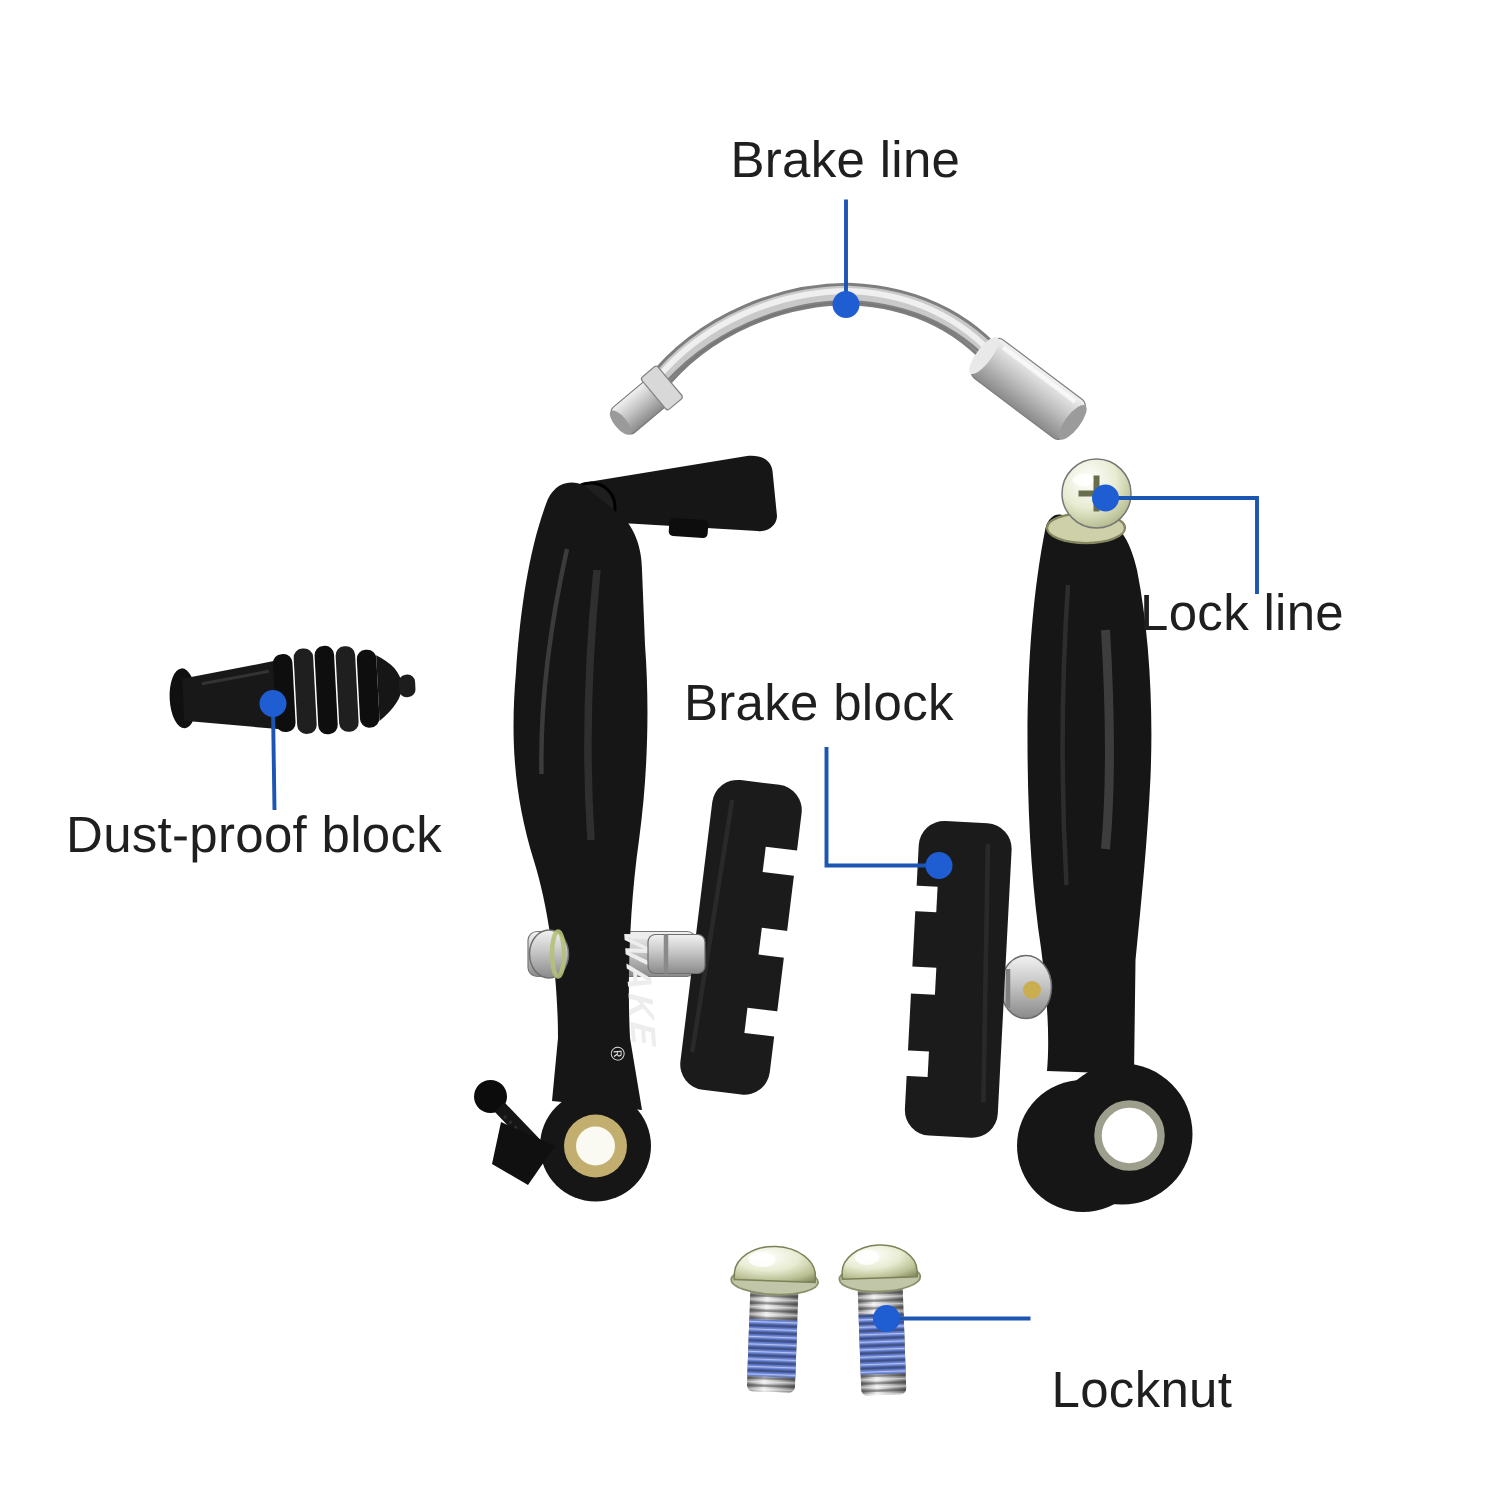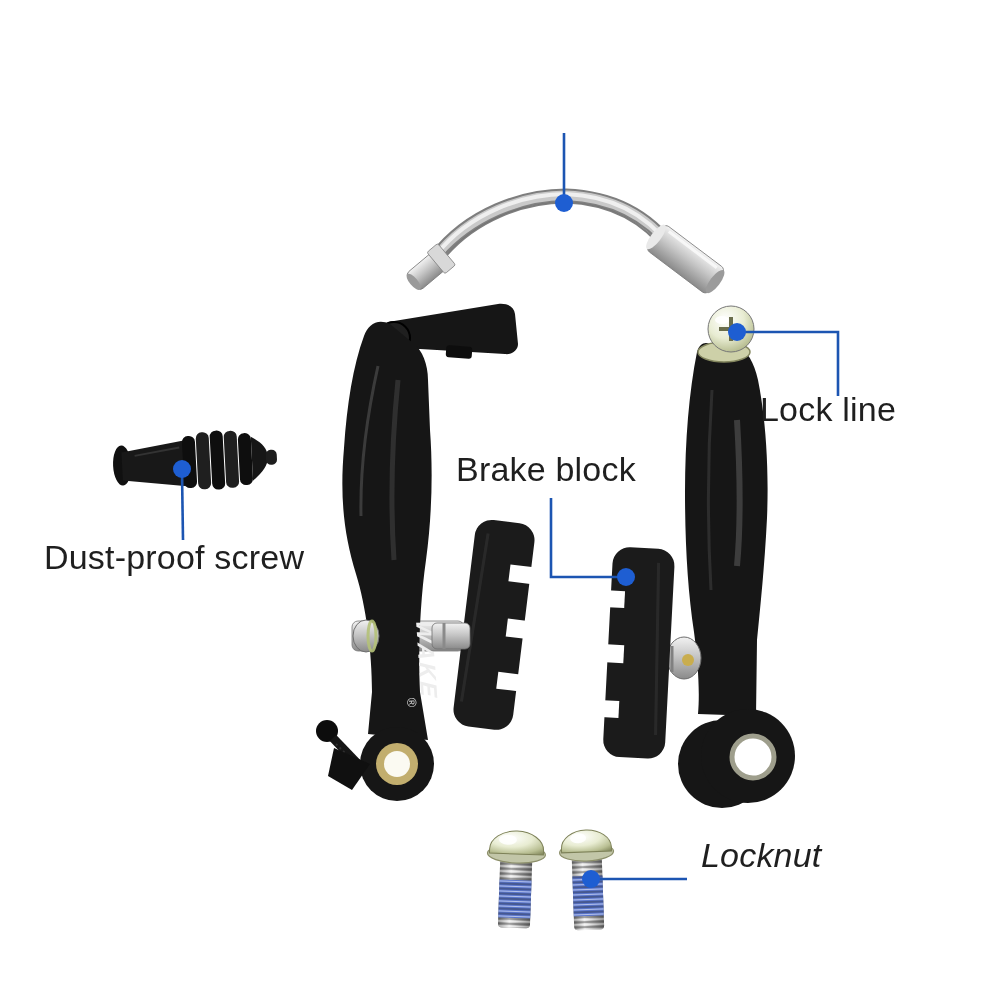--- a/index.html
+++ b/index.html
@@ -196,18 +196,19 @@
     <g>
       <line class="callout-line" x1="182" y1="472" x2="183" y2="540"></line>
       <circle class="callout-dot" cx="182" cy="469" r="9"></circle>
     </g>
     <g>
       <line class="callout-line" x1="591" y1="879" x2="687" y2="879"></line>
       <circle class="callout-dot" cx="591" cy="879" r="9"></circle>
     </g>
   </svg>
 
+  <div class="label" style="left:487px; top:90px;">Brake line</div>
   <div class="label" style="left:760px; top:392px;">Lock line</div>
   <div class="label" style="left:456px; top:452px;text-align:right;">Brake block</div>
-  <div class="label" style="left:44px; top:540px;">Dust-proof screw</div>
-  <div class="label" style="left:701px; top:838px;font-style:italic;">Locknut</div>
+  <div class="label" style="left:44px; top:540px;">Dust-proof block</div>
+  <div class="label" style="left:701px; top:910px;">Locknut</div>
 
 </div>
 
 </body></html>

